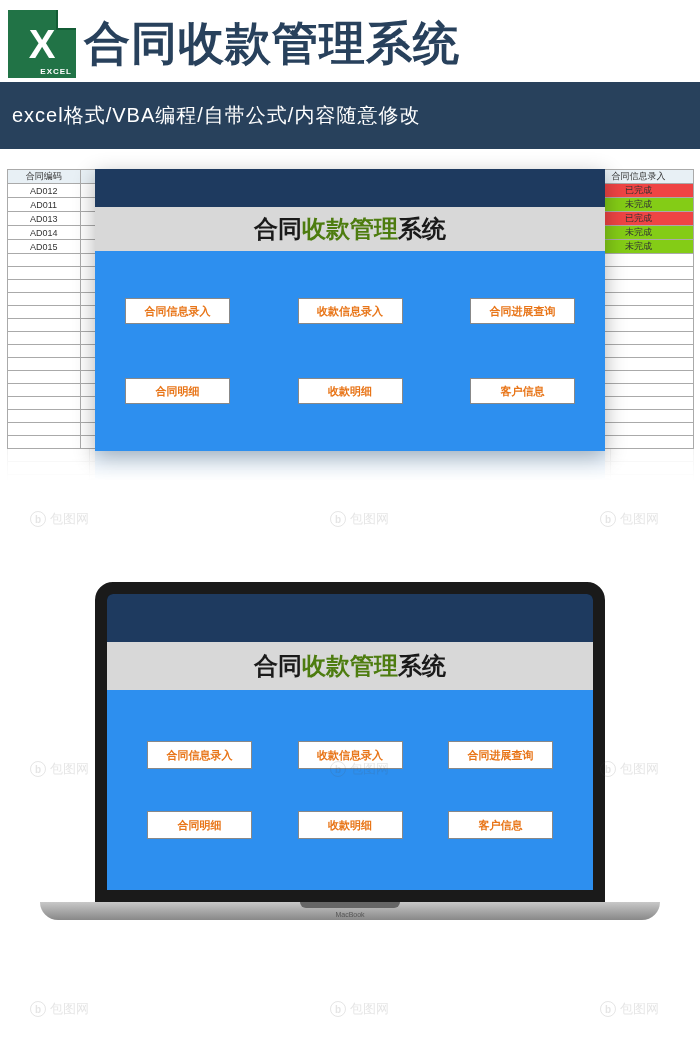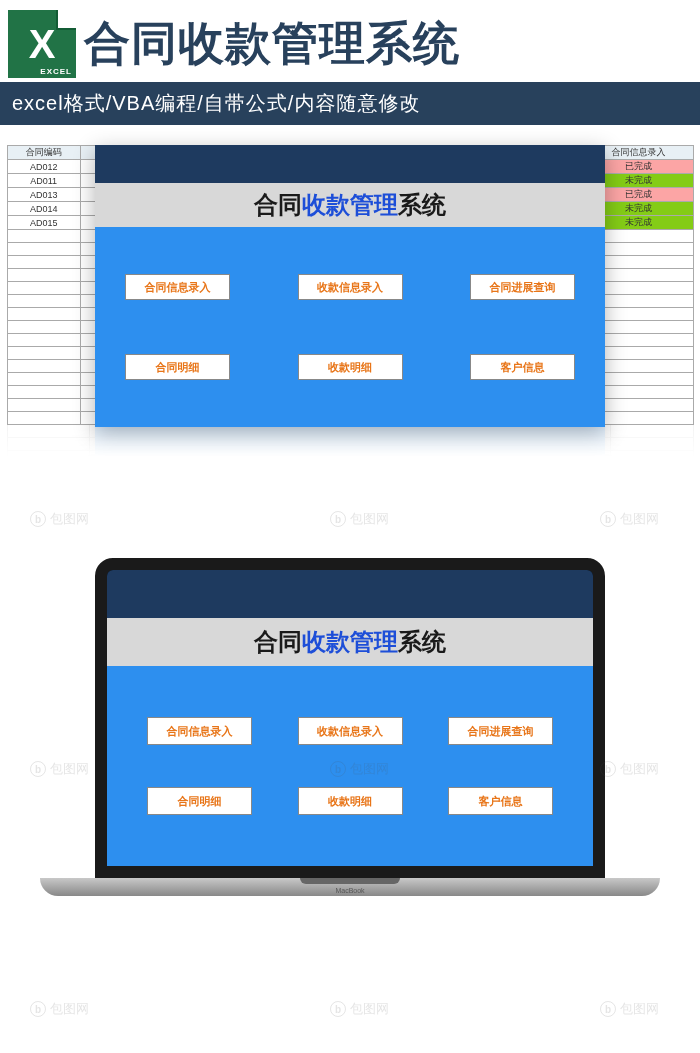--- a/index.html
+++ b/index.html
@@ -5,38 +5,38 @@
     * { margin: 0; padding: 0; box-sizing: border-box; }
     body { width: 700px; height: 1053px; font-family: "Microsoft YaHei", sans-serif; background: #fff; position: relative; }
 
     
     .top-banner { display: flex; align-items: center; padding: 10px 8px 4px 8px; gap: 8px; }
     .excel-logo { width: 68px; height: 68px; background: #217346; position: relative; flex-shrink: 0; display: flex; align-items: center; justify-content: center; }
     .excel-logo::before { content: ""; position: absolute; top: 0; right: 0; width: 18px; height: 18px; background: #fff; border-bottom: 2px solid #135c35; border-left: 2px solid #135c35; }
     .excel-x { color: #fff; font-size: 40px; font-weight: bold; font-family: Arial; }
     .excel-label { position: absolute; bottom: 2px; right: 4px; color: #fff; font-size: 8px; font-weight: bold; letter-spacing: 1px; margin-top: 28px; }
     .banner-title { font-size: 46px; font-weight: bold; color: #28415c; letter-spacing: 1px; white-space: nowrap; }
-    .sub-banner { background: #28415c; color: #fff; font-size: 20px; padding: 8px 12px; letter-spacing: 1px; }
+    .sub-banner { background: #28415c; color: #fff; font-size: 20px; padding: 20px 12px; letter-spacing: 1px; }
 
     
     .section { position: relative; margin: 20px auto; width: 687px; }
 
     
     .spreadsheet { width: 100%; background: #fff; border-collapse: collapse; font-size: 9px; }
     .spreadsheet td, .spreadsheet th { border: 1px solid #aaa; height: 14px; text-align: center; color: #333; }
     .spreadsheet th { background: #e8f0f5; font-weight: normal; }
-    .status-green { background: #fca5a5; }
+    .status-green { background: #ef4444; }
     .status-pink { background: #84cc16; }
     .empty-row td { height: 13px; }
 
     
     .dashboard { position: absolute; top: 0; left: 50%; transform: translateX(-50%); width: 510px; box-shadow: 0 6px 20px rgba(0,0,0,0.3); }
     .dashboard-header-strip { height: 38px; background: #1e3a5f; }
     .dashboard-title-strip { background: #d8d8d8; padding: 6px 0; text-align: center; font-size: 24px; font-weight: bold; color: #1a1a1a; }
-    .dashboard-title-strip .highlight { color: #1d4ed8; }
+    .dashboard-title-strip .highlight { color: #4d7c0f; }
     .dashboard-body { background: #2d8fef; height: 200px; display: flex; flex-direction: column; justify-content: space-around; padding: 20px 30px; }
     .btn-row { display: flex; justify-content: space-between; }
     .menu-btn { background: #fff; border: 1px solid #888; color: #e87518; font-size: 11px; font-weight: bold; width: 105px; height: 26px; display: flex; align-items: center; justify-content: center; cursor: pointer; }
 
     
     .reflection { transform: scaleY(-1); opacity: 0.15; mask-image: linear-gradient(to top, black, transparent 60%); -webkit-mask-image: linear-gradient(to top, black, transparent 60%); margin-top: -1px; }
 
     
     .laptop-section { margin-top: 80px; text-align: center; position: relative; }
     .laptop-screen { width: 510px; height: 320px; margin: 0 auto; border: 12px solid #1a1a1a; border-radius: 18px 18px 0 0; background: #000; overflow: hidden; }

